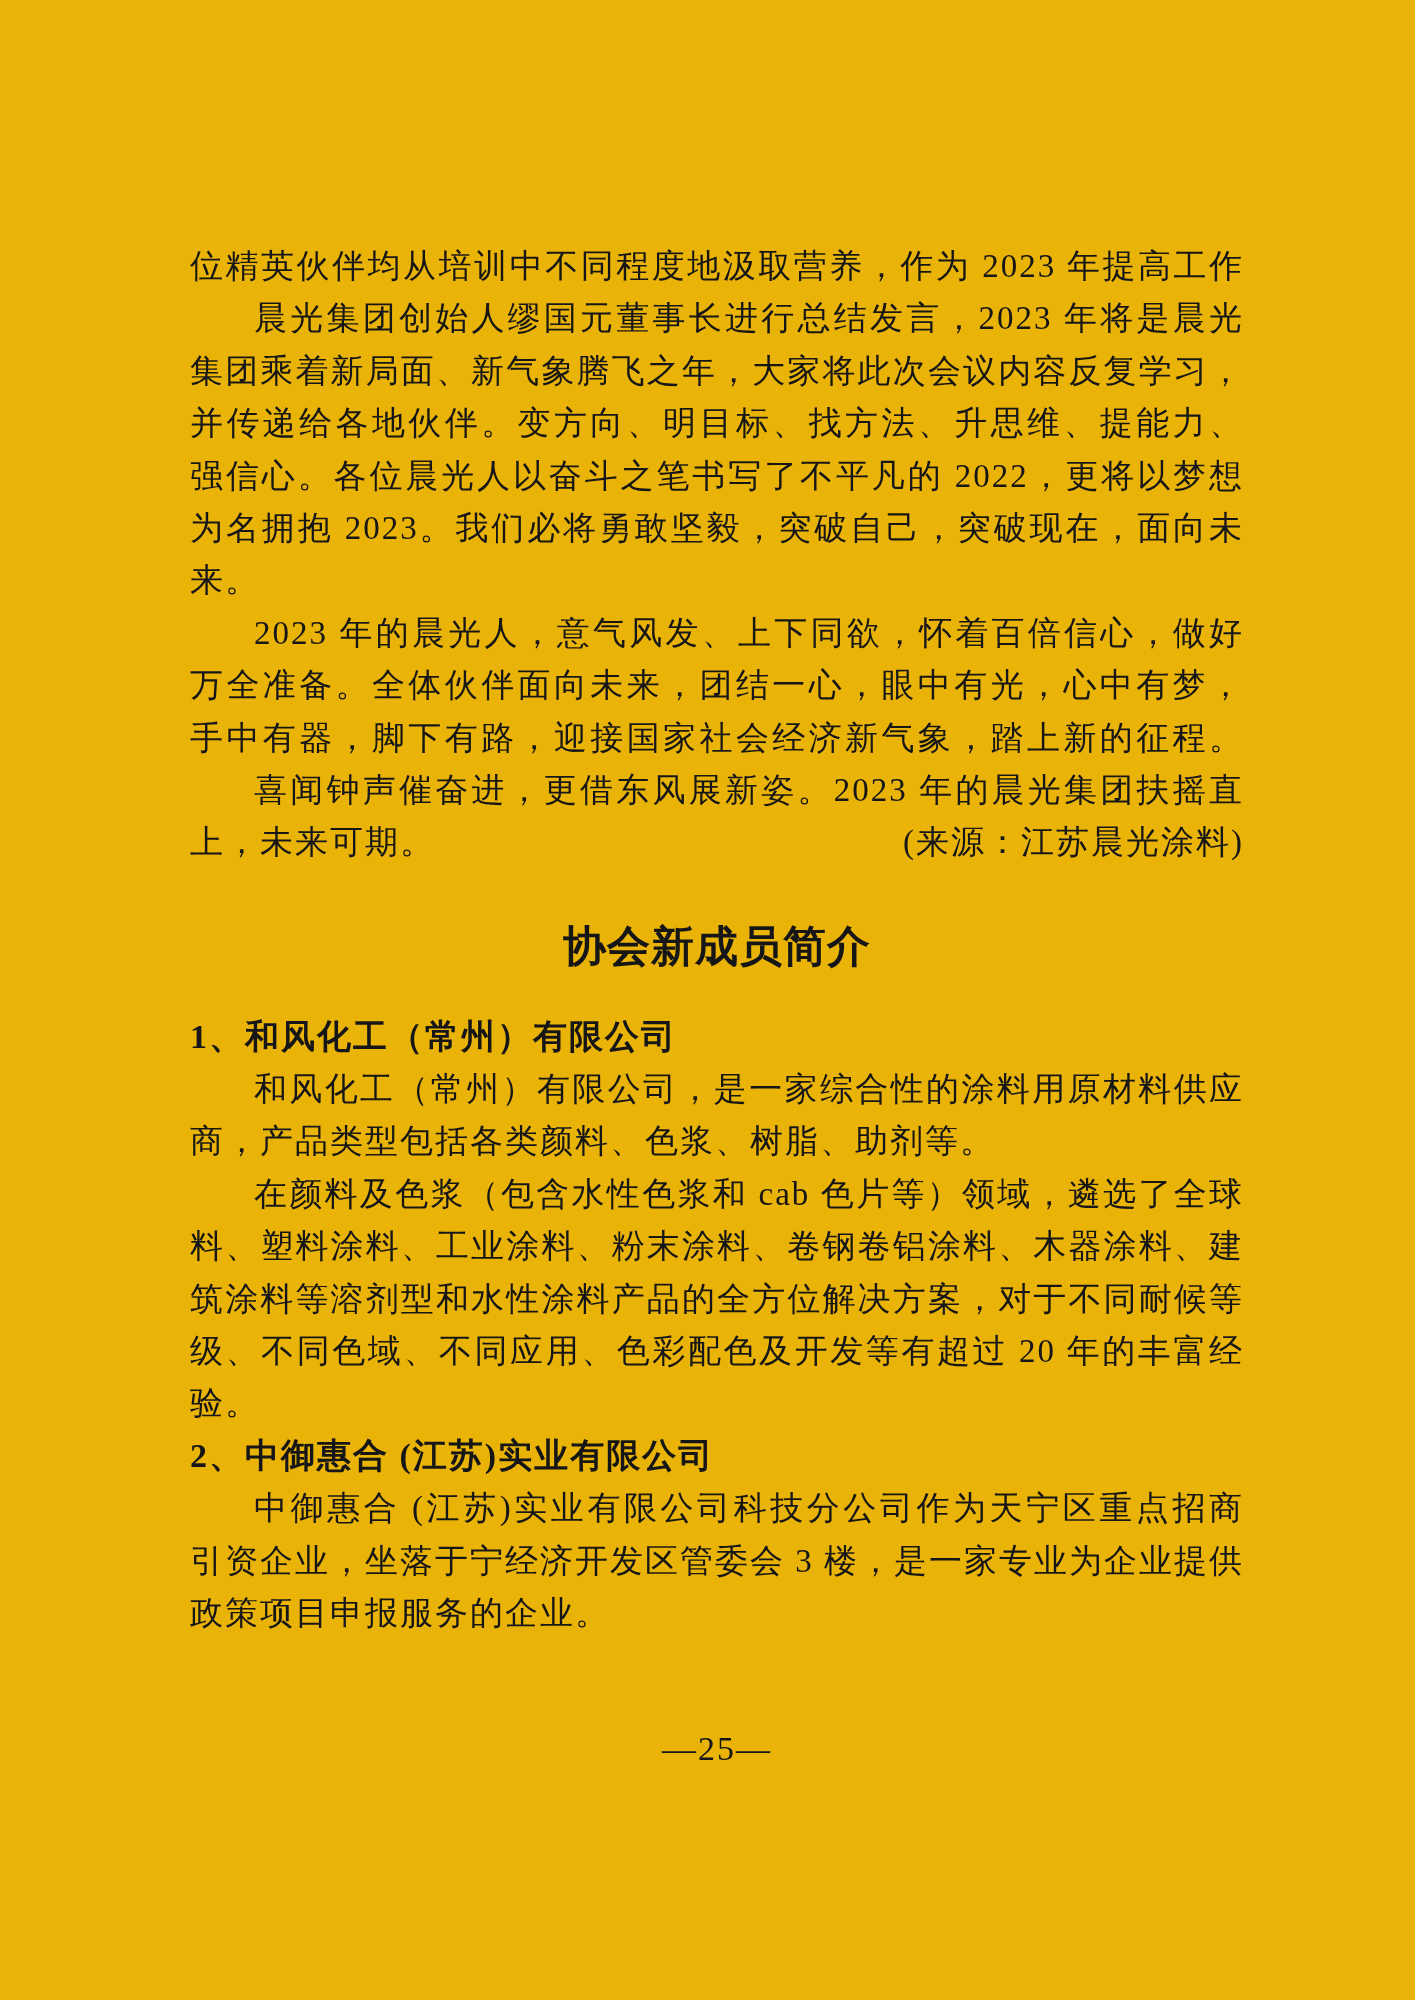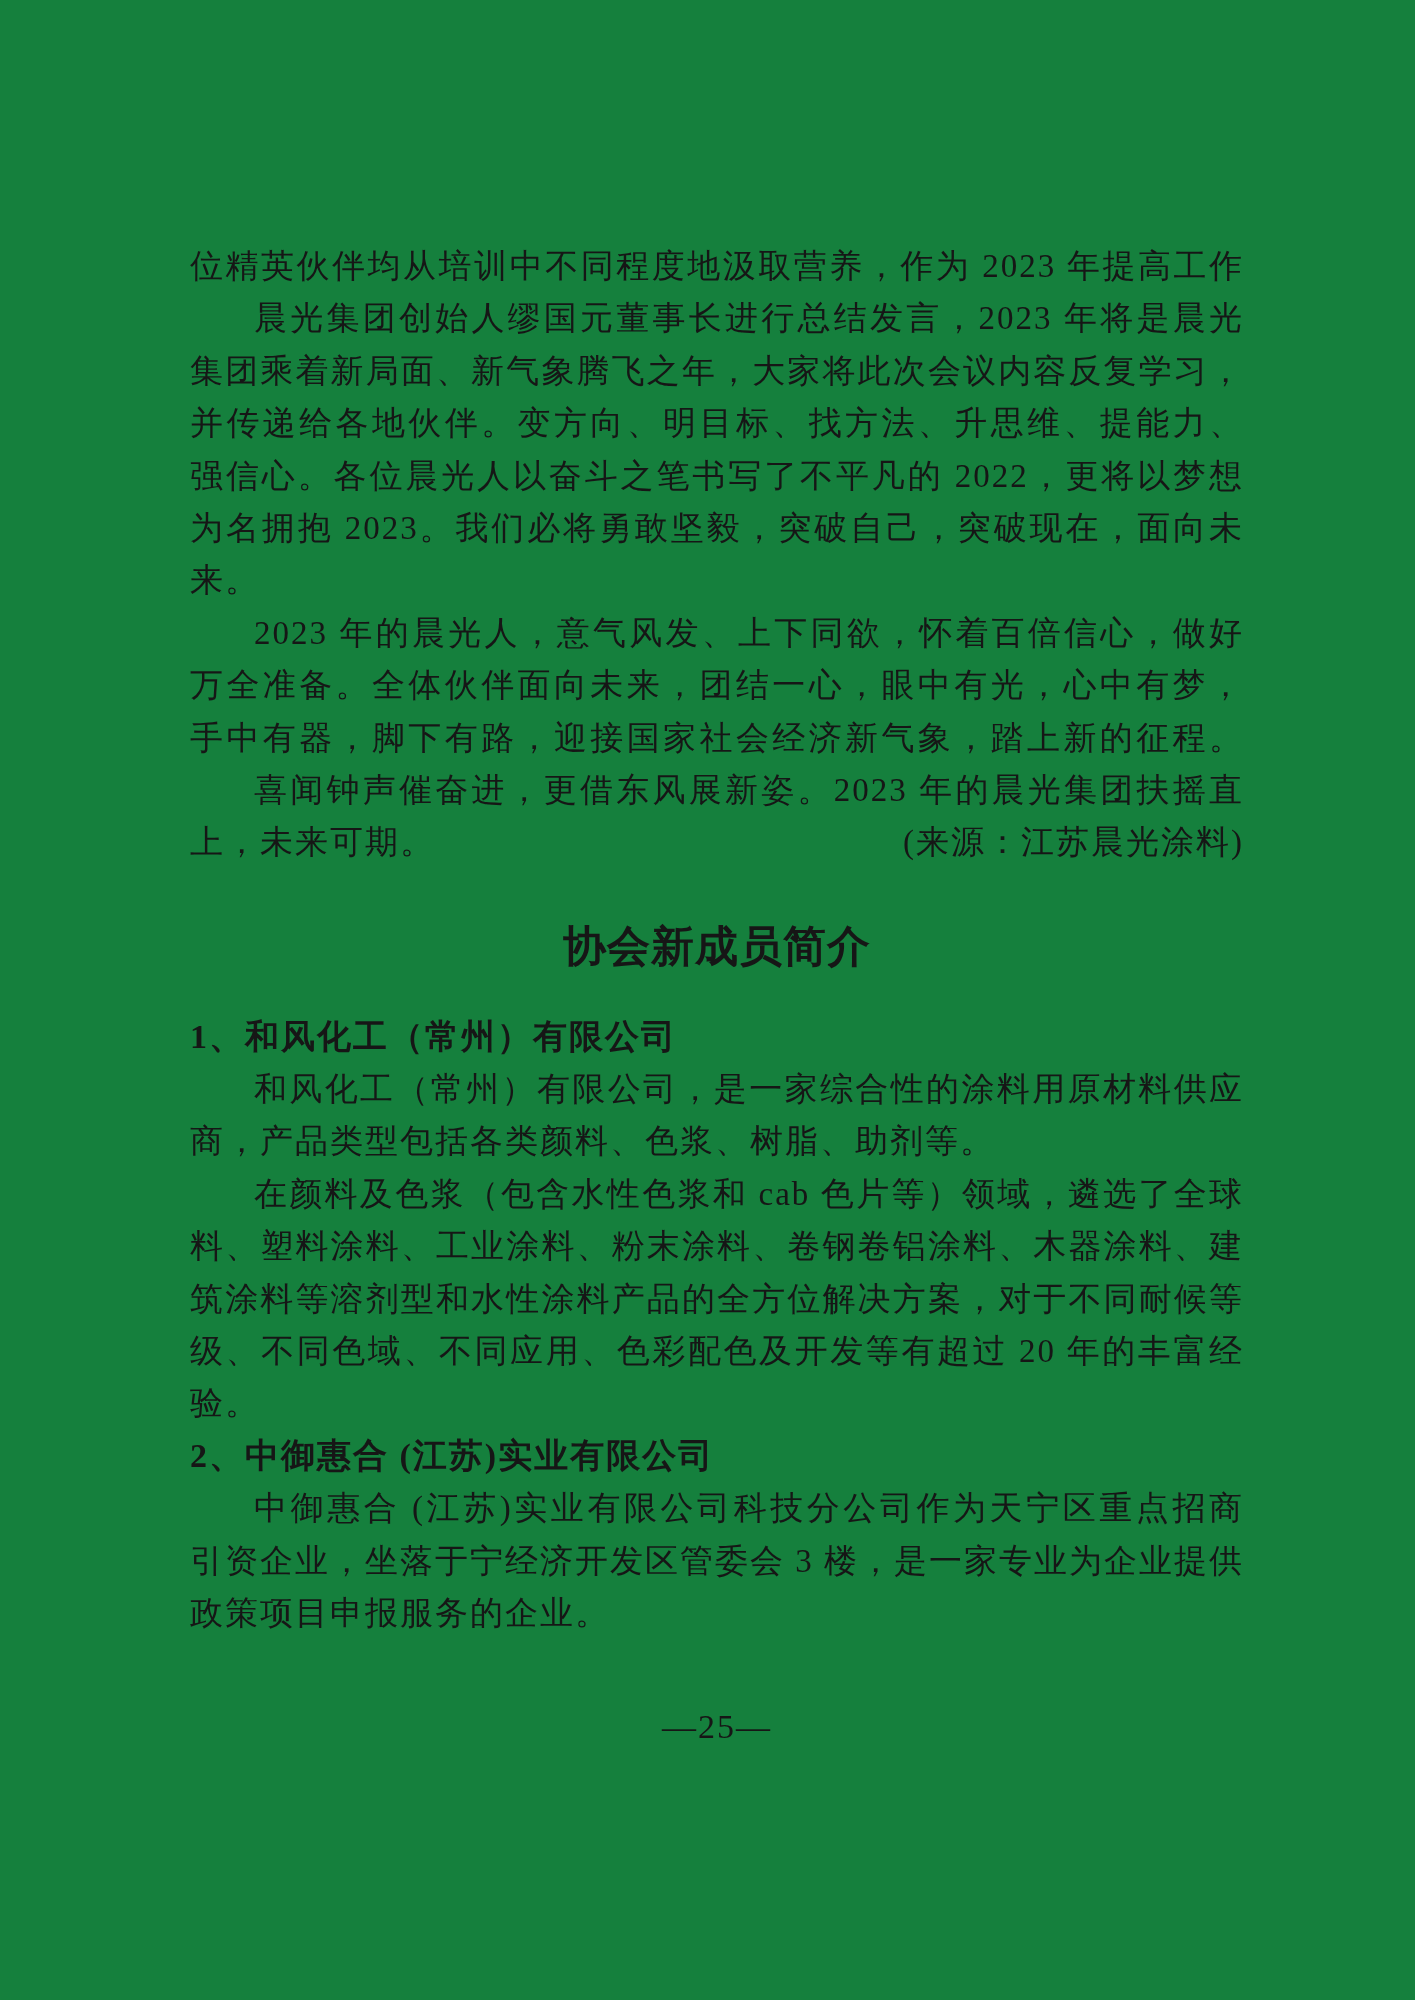--- a/index.html
+++ b/index.html
@@ -4,21 +4,21 @@
 <style>
   html, body {
     margin: 0;
     padding: 0;
     background: #ffffff;
   }
   .page {
     position: relative;
     width: 1415px;
     height: 2000px;
-    background: #15803d;
+    background: #eab308;
     overflow: hidden;
     font-family: "Liberation Serif", "DejaVu Serif", serif;
     color: #161616;
   }
   .content {
     position: absolute;
     left: 190px;
     top: 240px;
     width: 1054px;
   }
@@ -59,21 +59,21 @@
     font-weight: bold;
     height: 52.4px;
     line-height: 52.4px;
     letter-spacing: 2px;
     white-space: nowrap;
   }
   .mh-first {
     margin-top: 33px;
   }
   .page-number {
-    margin-top: 62px;
+    margin-top: 84px;
     height: 52.4px;
     line-height: 52.4px;
     font-size: 34px;
     text-align: center;
     letter-spacing: 2px;
   }
 </style>
 </head>
 <body>
 

